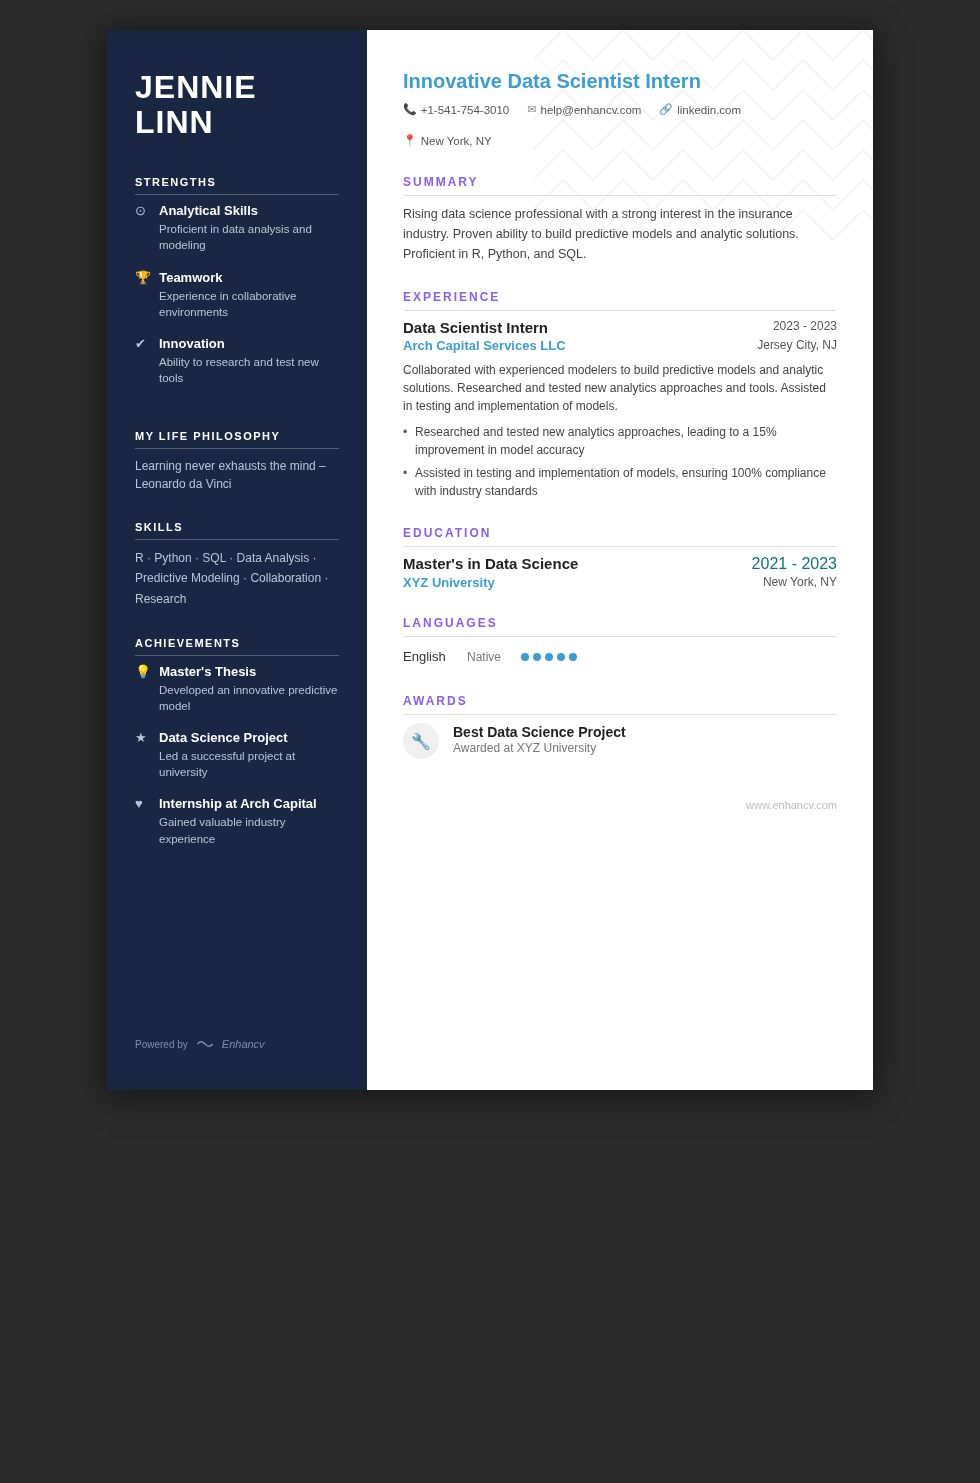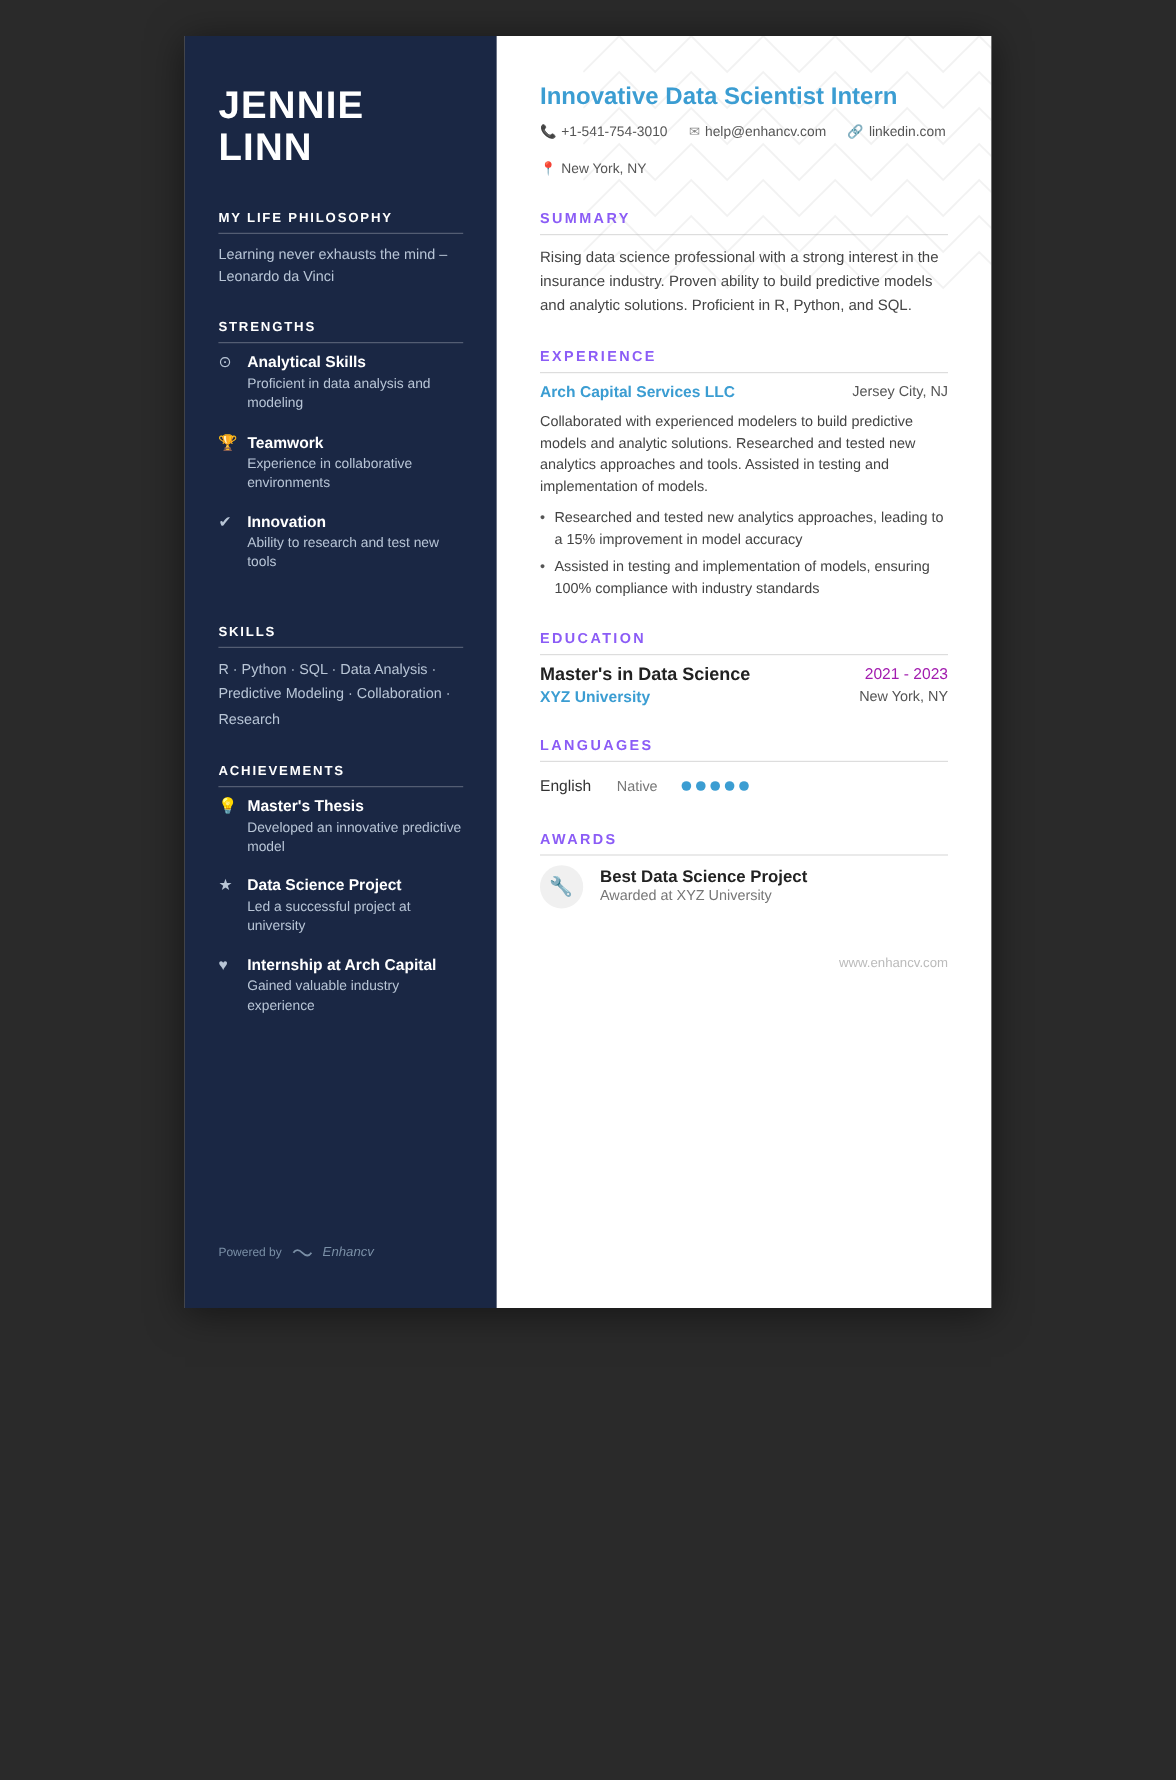--- a/index.html
+++ b/index.html
@@ -6,21 +6,21 @@
     body {
       background: #2a2a2a;
       display: flex;
       justify-content: center;
       align-items: flex-start;
       min-height: 100vh;
       padding: 30px 0;
       font-family: 'Arial', sans-serif;
     }
     .resume-wrapper {
-      width: 672px;
+      width: 766px;
       min-height: 1060px;
       display: flex;
       box-shadow: 0 4px 30px rgba(0,0,0,0.5);
       background: #fff;
     }
     
     .sidebar {
       width: 260px;
       min-width: 260px;
       background: #1a2744;
@@ -259,22 +259,22 @@
       justify-content: space-between;
       align-items: flex-start;
       margin-bottom: 2px;
     }
     .edu-degree {
       font-size: 15px;
       font-weight: 700;
       color: #222;
     }
     .edu-dates {
-      font-size: 13px;
-      color: #a21caf;
+      font-size: 16px;
+      color: #0f766e;
     }
     .edu-sub {
       display: flex;
       justify-content: space-between;
     }
     .edu-school {
       font-size: 13px;
       font-weight: 600;
       color: #3b9dd2;
     }
@@ -349,25 +349,20 @@
 <div class="resume-wrapper">
 
   <div class="sidebar">
 
     <div class="sidebar-name">
       <span>JENNIE</span><br>
       <span>LINN</span>
     </div>
 
     <div class="sidebar-section">
-      <div class="sidebar-section-title">MY LIFE PHILOSOPHY</div>
-      <div class="sidebar-philosophy-text">Learning never exhausts the mind – Leonardo da Vinci</div>
-    </div>
-
-    <div class="sidebar-section">
       <div class="sidebar-section-title">STRENGTHS</div>
 
       <div class="strength-item">
         <div class="strength-header">
           <span class="strength-icon">⊙</span>
           <span class="strength-name">Analytical Skills</span>
         </div>
         <div class="strength-desc">Proficient in data analysis and modeling</div>
       </div>
 
@@ -379,20 +374,25 @@
         <div class="strength-desc">Experience in collaborative environments</div>
       </div>
 
       <div class="strength-item">
         <div class="strength-header">
           <span class="strength-icon">✔</span>
           <span class="strength-name">Innovation</span>
         </div>
         <div class="strength-desc">Ability to research and test new tools</div>
       </div>
+    </div>
+
+    <div class="sidebar-section">
+      <div class="sidebar-section-title">MY LIFE PHILOSOPHY</div>
+      <div class="sidebar-philosophy-text">Learning never exhausts the mind – Leonardo da Vinci</div>
     </div>
 
     <div class="sidebar-section">
       <div class="sidebar-section-title">SKILLS</div>
       <div class="skills-text">R · Python · SQL · Data Analysis · Predictive Modeling · Collaboration · Research</div>
     </div>
 
     <div class="sidebar-section">
       <div class="sidebar-section-title">ACHIEVEMENTS</div>
 
@@ -468,20 +468,24 @@
     </div>
 
     <div class="section-block">
       <div class="section-title">SUMMARY</div>
       <div class="summary-text">Rising data science professional with a strong interest in the insurance industry. Proven ability to build predictive models and analytic solutions. Proficient in R, Python, and SQL.</div>
     </div>
 
     <div class="section-block">
       <div class="section-title">EXPERIENCE</div>
 
+      <div class="exp-header">
+        <span class="exp-title">Data Scientist Intern</span>
+        <span class="exp-dates">2023 - 2023</span>
+      </div>
       <div class="exp-sub">
         <span class="exp-company">Arch Capital Services LLC</span>
         <span class="exp-location">Jersey City, NJ</span>
       </div>
       <div class="exp-description">Collaborated with experienced modelers to build predictive models and analytic solutions. Researched and tested new analytics approaches and tools. Assisted in testing and implementation of models.</div>
       <ul class="exp-bullets">
         <li class="list-item">Researched and tested new analytics approaches, leading to a 15% improvement in model accuracy</li>
         <li class="list-item">Assisted in testing and implementation of models, ensuring 100% compliance with industry standards</li>
       </ul>
     </div>

